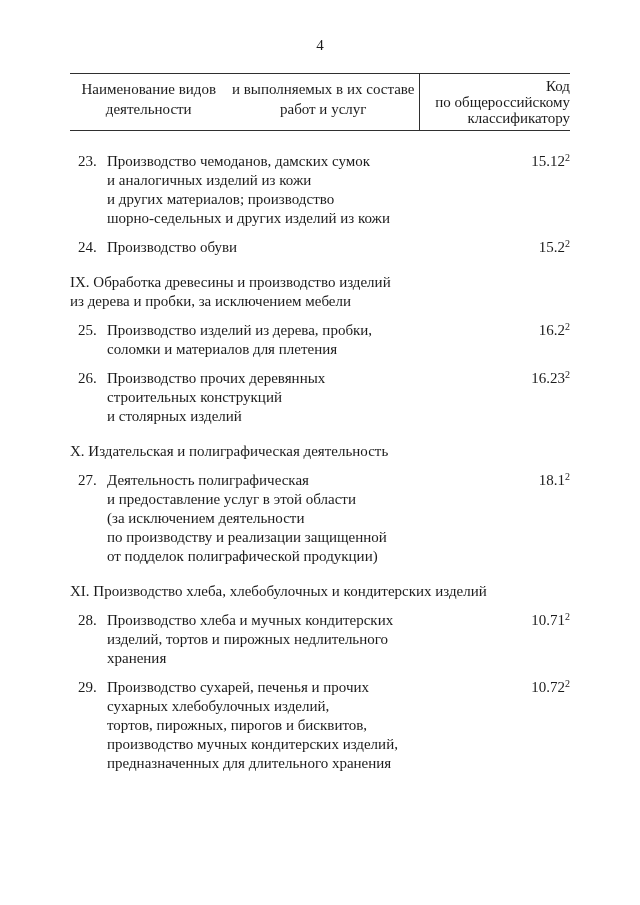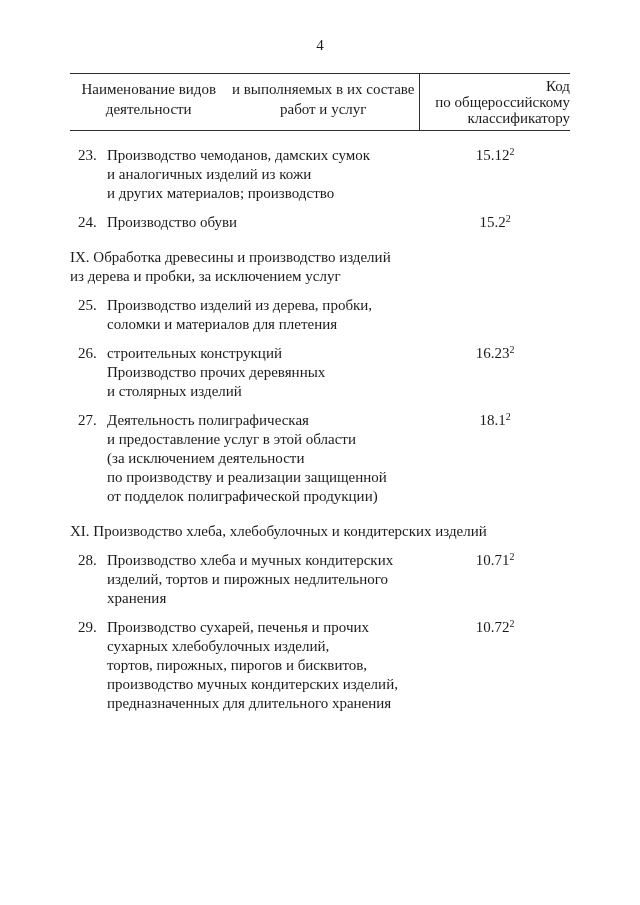--- a/index.html
+++ b/index.html
@@ -44,40 +44,40 @@
     flex: 1;
     display: flex;
     flex-direction: column;
     justify-content: center;
     text-align: center;
     line-height: 16px;
     padding: 4px 0;
     align-items: flex-end;
   }
   #rows > .row { margin-top: 10px; }
-  #rows > .row:first-child { margin-top: 15px; }
+  #rows > .row:first-child { margin-top: 21px; }
   #rows > .section { margin-top: 16px; margin-bottom: 6px; }
   .row {
     display: flex;
     line-height: 19px;
   }
   .num {
     padding-left: 8px;
     width: 29px;
     flex: none;
   }
   .name {
     width: 313px;
     flex: none;
   }
   .name div { white-space: nowrap; }
   .code {
     width: 150px;
     flex: none;
-    text-align: center;
+    text-align: right;
   }
   .code sup {
     font-size: 10px;
     line-height: 0;
     vertical-align: 5px;
   }
   .section {
     text-align: left;
     line-height: 19px;
     font-family: Liberation Serif, serif;
@@ -101,55 +101,60 @@
           <div>классификатору</div>
         </div>
     </div>
     <div id="rows">
   <div class="row">
     <div class="num">23.</div>
     <div class="name">
             <div>Производство чемоданов, дамских сумок</div>
             <div>и аналогичных изделий из кожи</div>
             <div>и других материалов; производство</div>
+            <div>шорно-седельных и других изделий из кожи</div>
           </div>
     <div class="code"><span class="code-base">15.12</span><sup class="code-sup">2</sup></div>
   </div>
 
   <div class="row">
     <div class="num">24.</div>
     <div class="name">
             <div>Производство обуви</div>
           </div>
     <div class="code"><span class="code-base">15.2</span><sup class="code-sup">2</sup></div>
   </div>
 
   <div class="section">
           <div>IX. Обработка древесины и производство изделий</div>
-          <div>из дерева и пробки, за исключением услуг</div>
+          <div>из дерева и пробки, за исключением мебели</div>
         </div>
 
   <div class="row">
     <div class="num">25.</div>
     <div class="name">
             <div>Производство изделий из дерева, пробки,</div>
             <div>соломки и материалов для плетения</div>
           </div>
+    <div class="code"><span class="code-base">16.2</span><sup class="code-sup">2</sup></div>
   </div>
 
   <div class="row">
     <div class="num">26.</div>
     <div class="name">
+            <div>Производство прочих деревянных</div>
             <div>строительных конструкций</div>
-            <div>Производство прочих деревянных</div>
             <div>и столярных изделий</div>
           </div>
     <div class="code"><span class="code-base">16.23</span><sup class="code-sup">2</sup></div>
   </div>
 
+  <div class="section">
+          <div>X. Издательская и полиграфическая деятельность</div>
+        </div>
 
   <div class="row">
     <div class="num">27.</div>
     <div class="name">
             <div>Деятельность полиграфическая</div>
             <div>и предоставление услуг в этой области</div>
             <div>(за исключением деятельности</div>
             <div>по производству и реализации защищенной</div>
             <div>от подделок полиграфической продукции)</div>
           </div>

